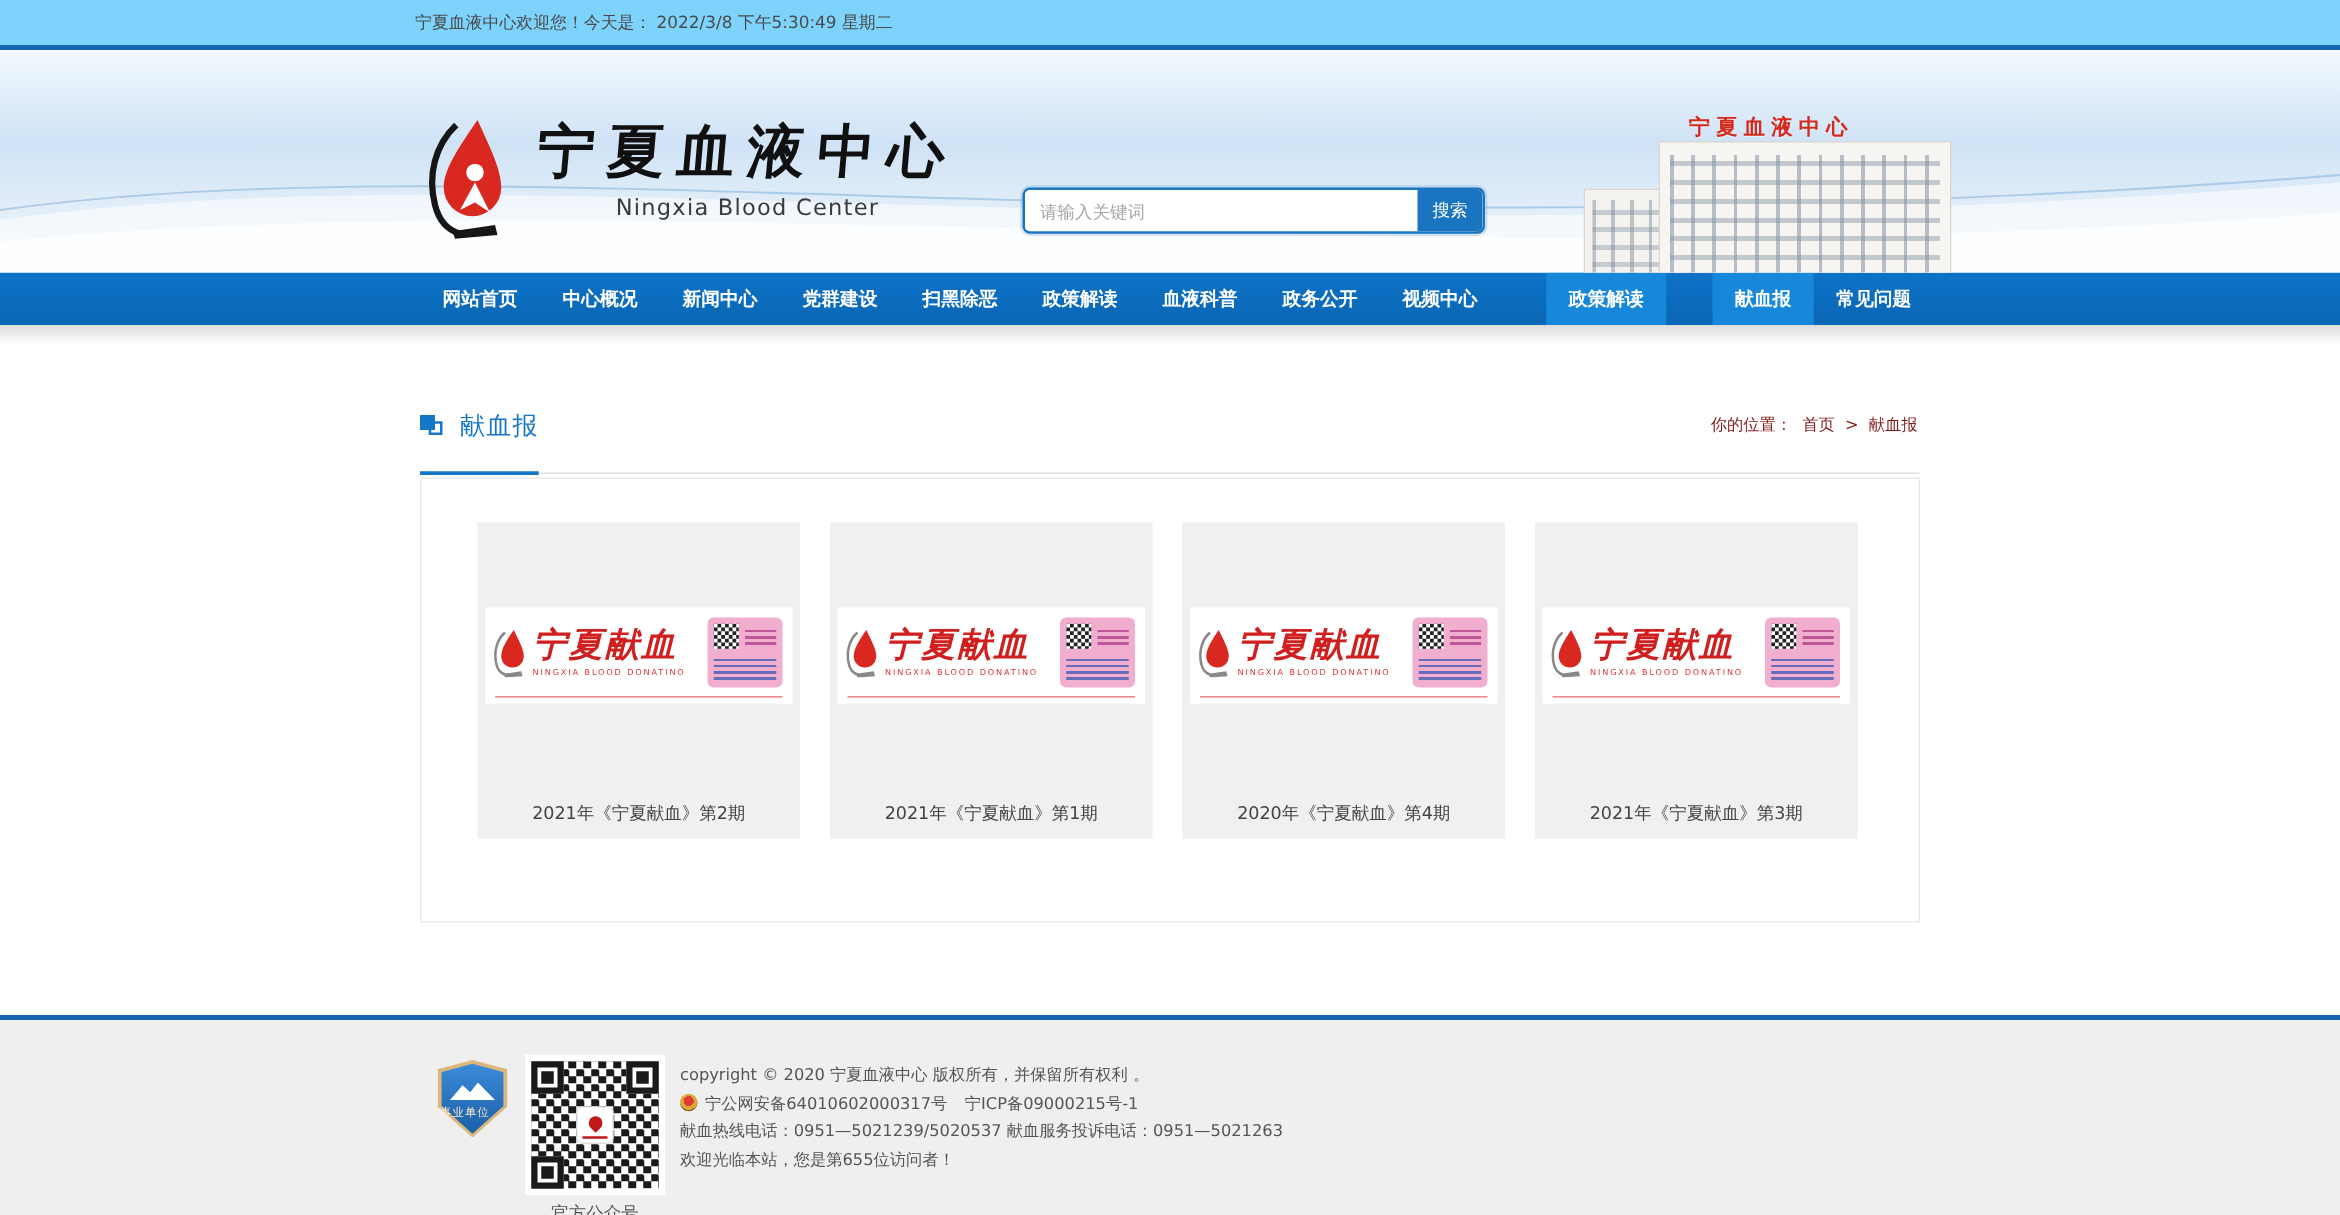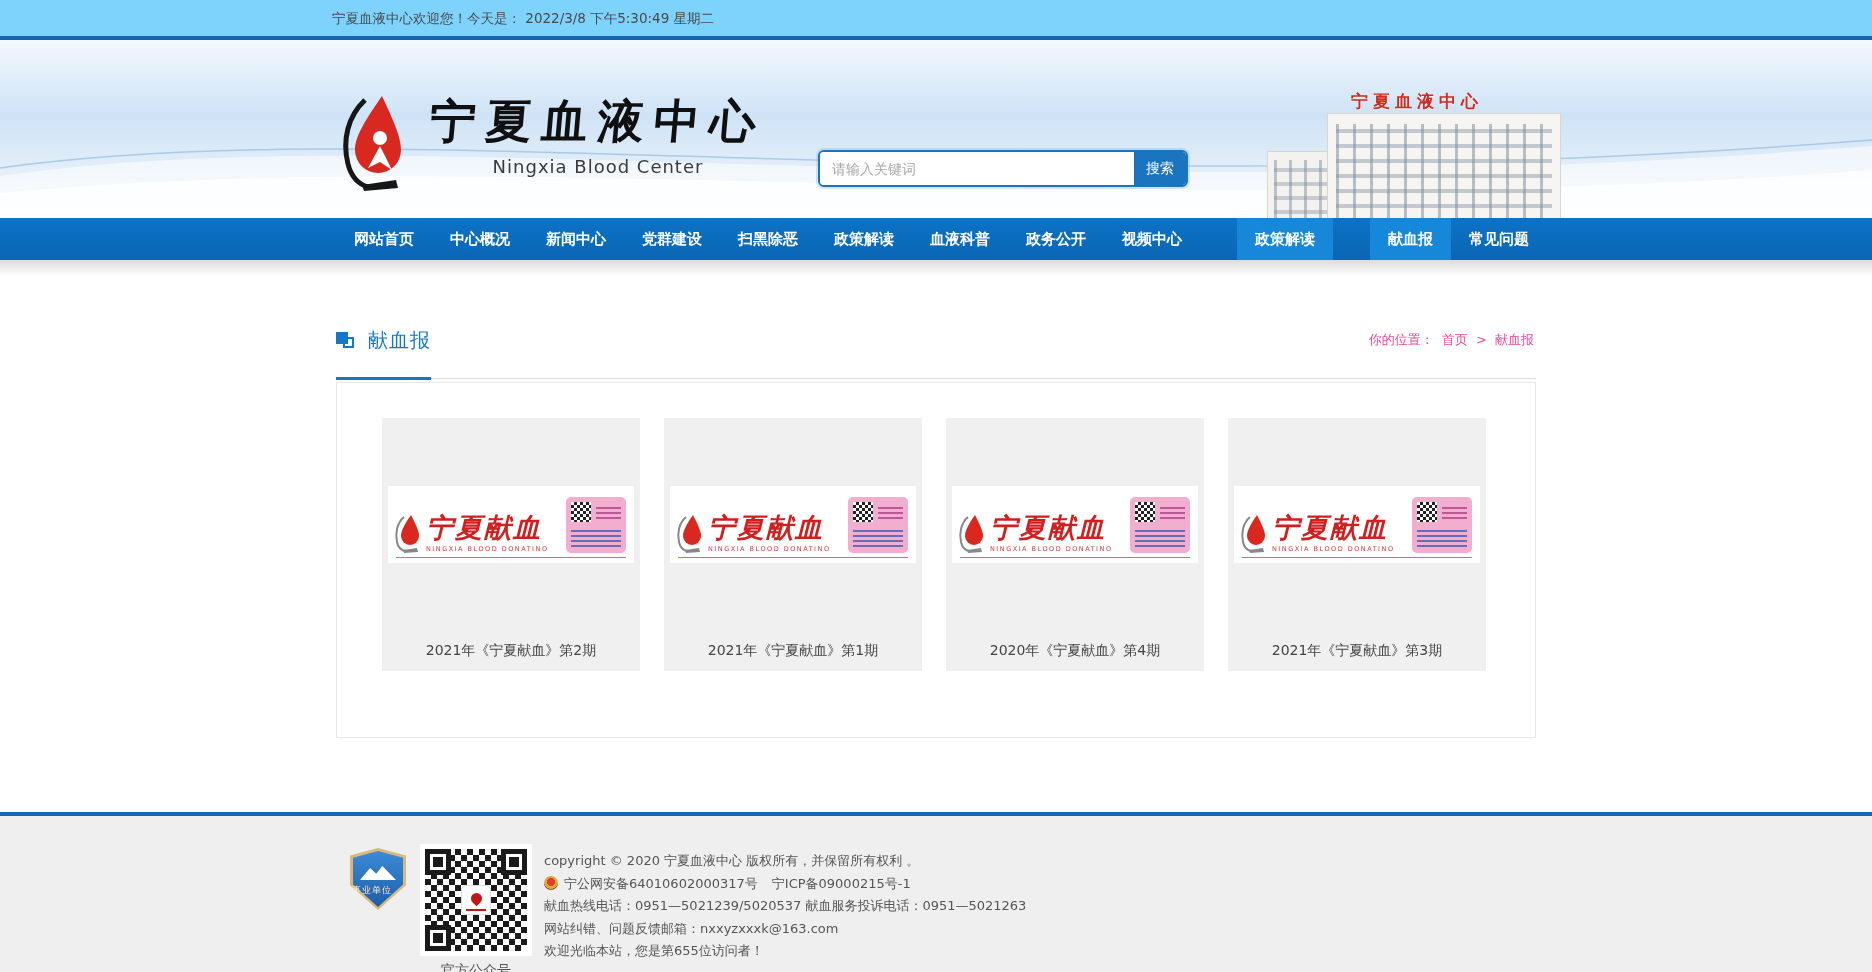--- a/index.html
+++ b/index.html
@@ -45,32 +45,32 @@
   .fade-strip { height:16px; background:linear-gradient(180deg,#dcdcdc,#ffffff); }
 
   
   .main { height:487px; }
   .content-col { width:1200px; margin:0 auto; }
   .section-row { display:flex; align-items:center; margin-top:49px; height:30px; }
   .sq-icon { position:relative; width:20px; height:20px; margin-right:12px; }
   .sq-icon .sq1 { position:absolute; left:0; top:2px; width:12px; height:12px; background:#1577c8; }
   .sq-icon .sq2 { position:absolute; left:7px; top:7px; width:11px; height:11px; border:2px solid #1577c8; background:transparent; }
   .section-title { font-size:20px; color:#1577c8; letter-spacing:1px; }
-  .breadcrumb { margin-left:auto; font-size:13px; color:#ec4899; }
+  .breadcrumb { margin-left:auto; font-size:13px; color:#7f1d1d; }
   .breadcrumb span { margin:0 2px; }
   .crumb-link { cursor:pointer; }
 
   .rule { position:relative; margin-top:22px; height:3px; }
   .rule .grayline { position:absolute; left:0; right:0; top:1px; height:1px; background:#ddd; }
   .rule .blueseg { position:absolute; left:0; top:0; width:95px; height:3px; background:#1577c8; }
 
   .list-box { margin-top:2px; height:356px; border:1px solid #e8e8e8; display:flex; padding:35px 0 0 45px; gap:24px; }
 
   .card { width:258px; height:253px; background:#f0f0f0; position:relative; cursor:pointer; }
-  .strip { position:absolute; left:6px; right:6px; top:68px; height:77px; background:#fff; display:flex; align-items:flex-end; padding:4px 8px 10px 6px; }
+  .strip { position:absolute; left:6px; right:6px; top:68px; height:77px; background:#fff; display:flex; align-items:center; padding:4px 8px 10px 6px; }
   .strip .mini-mark { width:30px; height:40px; flex:none; }
   .mast-text { margin-left:2px; }
   .mast-title { font-family:"DejaVu Serif","Liberation Serif",serif; font-weight:bold; font-style:italic; font-size:27px; color:#cf1f1f; letter-spacing:2px; line-height:30px; white-space:nowrap; }
   .mast-sub { font-size:6.5px; color:#d43a3a; letter-spacing:1.5px; margin-top:2px; text-align:center; white-space:nowrap; }
   .pinkbox { margin-left:auto; width:60px; height:56px; background:#f2aecf; border-radius:5px; flex:none; position:relative; }
   .pinkbox .mini-qr { position:absolute; left:5px; top:5px; width:20px; height:20px;
     background:repeating-conic-gradient(#222 0% 25%, #fff 0% 50%) 0 0/6px 6px; }
   .pinkbox .plines { position:absolute; left:30px; right:5px; top:8px; height:14px;
     background:repeating-linear-gradient(0deg,#b2408c 0 2px, transparent 2px 5px); opacity:.8; }
   .pinkbox .plines2 { position:absolute; left:5px; right:5px; top:30px; bottom:6px;
@@ -299,18 +299,17 @@
       </div>
     </div>
     <div class="qr-caption">官方公众号</div>
 
     <div class="f-text">
       <div class="f-line">copyright © 2020 宁夏血液中心 版权所有，并保留所有权利 。</div>
       <div class="f-line">
         <span class="emblem"></span><span>宁公网安备64010602000317号</span><span class="f-sep"></span><span>宁ICP备09000215号-1</span>
       </div>
       <div class="f-line">献血热线电话：0951—5021239/5020537 献血服务投诉电话：0951—5021263</div>
-      <div class="f-line">网站纠错、问题反馈邮箱：nxxyzxxxk@163.com</div>
       <div class="f-line">欢迎光临本站，您是第655位访问者！</div>
     </div>
 
   </div>
 </div>
 
 </body></html>

